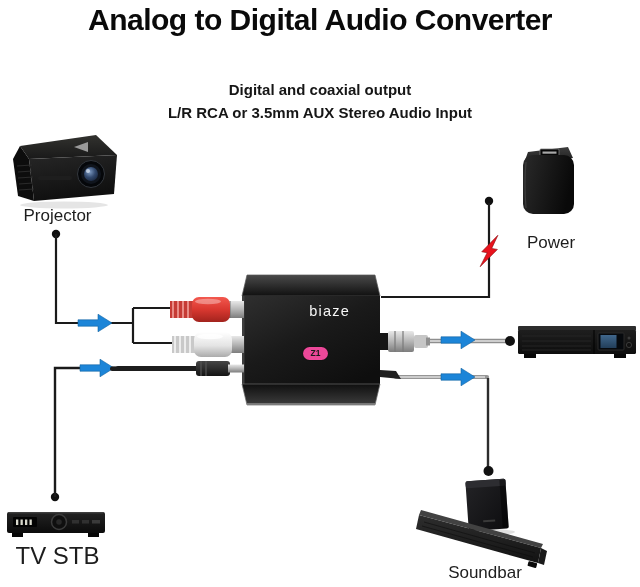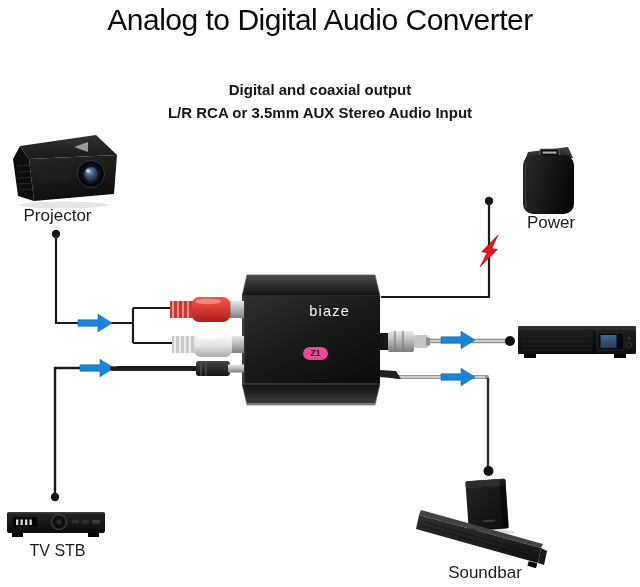--- a/index.html
+++ b/index.html
@@ -1,19 +1,19 @@
 <!DOCTYPE html>
 <html><head>
 <meta charset="utf-8">
 <style>
   html,body{margin:0;padding:0;background:#fff;}
   .canvas{position:relative;width:640px;height:587px;background:#ffffff;overflow:hidden;
           font-family:"Liberation Sans",sans-serif;}
   .abs{position:absolute;}
-  .title{top:3px;left:0;width:640px;text-align:center;font-size:30px;font-weight:400;
+  .title{top:3px;left:0;width:640px;text-align:center;font-size:30px;font-weight:700;
          color:#0a0a0a;letter-spacing:-0.5px;}
   .sub{left:0;width:640px;text-align:center;font-size:15px;font-weight:700;color:#161616;}
   .sub1{top:57px;margin-top:47px;} .sub2{top:81px;}
   .devlabel{text-align:center;font-size:17px;color:#1d1d1d;z-index:5;}
   .overlay{position:absolute;top:0;left:0;z-index:1;pointer-events:none;}
   .dev{z-index:2;}
   .converter{left:110px;top:270px;width:320px;height:140px;z-index:3;}
   .brand{position:absolute;left:160px;top:33px;width:80px;text-align:right;
          font-size:14.5px;color:#f7f7f7;letter-spacing:1.2px;font-weight:400;}
   .badge{position:absolute;left:193px;top:77px;width:25px;height:13px;border-radius:7px;
@@ -125,21 +125,21 @@
             <stop offset="1" stop-color="#090909"></stop>
         </linearGradient>
       </defs>
       <polygon points="12,14 52,9 57,20 8,25" fill="url(#padTop)"></polygon>
       <rect x="24" y="11" width="19" height="7" rx="1" fill="#070707" stroke="#7c7c7c" stroke-width="0.8"></rect>
       <rect x="26.5" y="13.5" width="14" height="2.2" fill="#a8a8a8"></rect>
       <rect x="7" y="17" width="51" height="59" rx="10" fill="url(#padBody)"></rect>
       <path d="M10,24 Q8,45 10,70" stroke="#3d3d3d" stroke-width="1.2" fill="none"></path>
     </svg>
   </div>
-  <div class="abs devlabel" style="left:516px;top:213px;width:70px;">Power</div>
+  <div class="abs devlabel" style="left:516px;top:233px;width:70px;">Power</div>
 
   <div class="abs dev" style="left:516px;top:320px;">
     <svg width="124" height="42" viewBox="0 0 124 42">
       <defs>
         <linearGradient id="ampG" x1="0" y1="0" x2="0" y2="1">
           <stop offset="0" stop-color="#1e1e1e"></stop>
             <stop offset="1" stop-color="#0d0d0d"></stop>
         </linearGradient>
         <linearGradient id="scrG" x1="0" y1="0" x2="0" y2="1">
           <stop offset="0" stop-color="#40678c"></stop>
@@ -183,21 +183,21 @@
       </g>
       <circle cx="55" cy="20" r="7.5" fill="#0f0f0f" stroke="#3c3c3c" stroke-width="1.5"></circle>
       <circle cx="55" cy="20" r="2.8" fill="#282828"></circle>
       <rect x="68" y="18" width="7" height="3.5" fill="#303030"></rect>
       <rect x="78" y="18" width="7" height="3.5" fill="#303030"></rect>
       <rect x="88" y="18" width="8" height="3.5" fill="#3a3a3a"></rect>
       <rect x="8" y="31" width="11" height="4" fill="#060606"></rect>
       <rect x="84" y="31" width="11" height="4" fill="#060606"></rect>
     </svg>
   </div>
-  <div class="abs devlabel" style="left:5px;top:542px;width:105px;font-size:16px;">TV STB</div>
+  <div class="abs devlabel" style="left:5px;top:542px;width:105px;font-size:24px;">TV STB</div>
 
   <div class="abs dev" style="left:416px;top:468px;">
     <svg width="140" height="110" viewBox="0 0 140 110">
       <defs>
         <linearGradient id="subG" x1="0" y1="0" x2="1" y2="1">
           <stop offset="0" stop-color="#232326"></stop>
             <stop offset="1" stop-color="#0d0d0f"></stop>
         </linearGradient>
         <linearGradient id="barG" x1="0" y1="0" x2="0" y2="1">
           <stop offset="0" stop-color="#2e2e2e"></stop>

